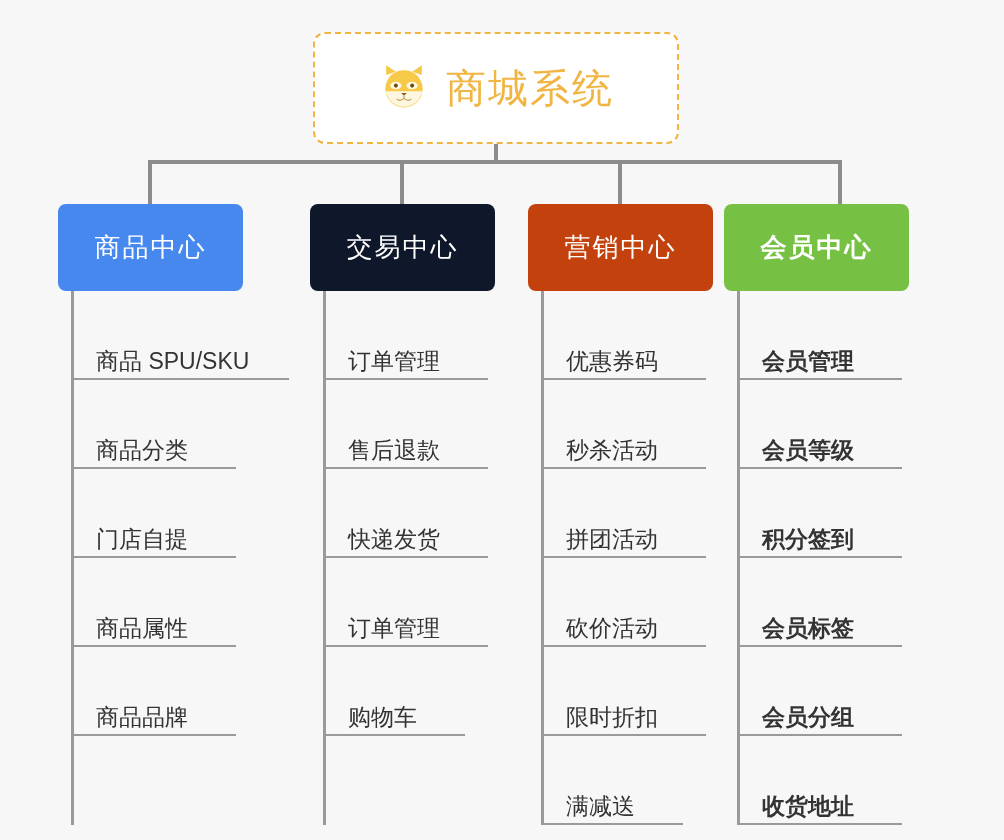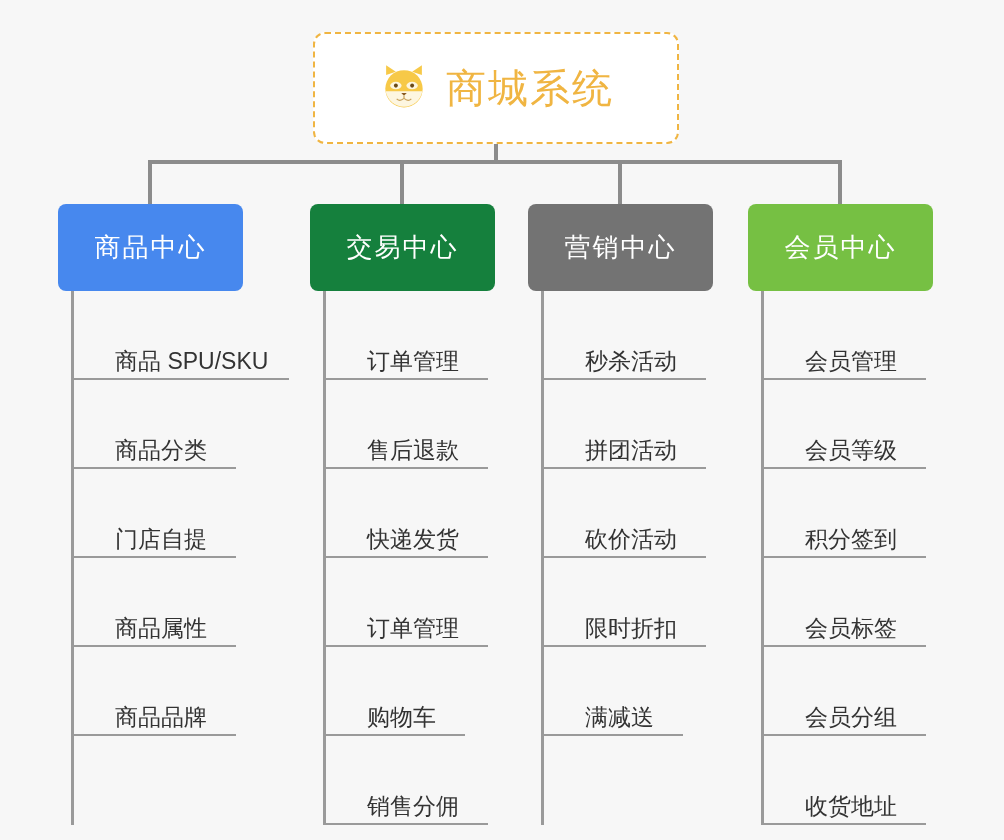--- a/index.html
+++ b/index.html
@@ -101,21 +101,20 @@
     padding-left: 25px;
   }
 
   .leaf-text {
     display: inline-block;
     font-size: 23px;
     color: #333333;
     line-height: 1.15;
     white-space: nowrap;
     padding-bottom: 6px;
-    margin-left: 19px;
   }
 
   .leaf-rule {
     position: absolute;
     left: 0;
     bottom: 0;
     height: 2px;
     background: #9a9a9a;
   }
 </style>
@@ -181,21 +180,21 @@
         <span class="leaf-rule" style="width:165px;"></span>
       </div>
       <div class="leaf">
         <span class="leaf-text">商品品牌</span>
         <span class="leaf-rule" style="width:165px;"></span>
       </div>
     </div>
   </div>
 
   <div class="column" style="left:310px;">
-    <div class="cat-header" style="background: #15803d;">
+    <div class="cat-header" style="background: #0f172a;">
       <span>交易中心</span>
     </div>
     <div class="branch">
       <div class="branch-stem" style="height: 534px;"></div>
       <div class="leaf">
         <span class="leaf-text">订单管理</span>
         <span class="leaf-rule" style="width:165px;"></span>
       </div>
       <div class="leaf">
         <span class="leaf-text">售后退款</span>
@@ -206,33 +205,33 @@
         <span class="leaf-rule" style="width:165px;"></span>
       </div>
       <div class="leaf">
         <span class="leaf-text">订单管理</span>
         <span class="leaf-rule" style="width:165px;"></span>
       </div>
       <div class="leaf">
         <span class="leaf-text">购物车</span>
         <span class="leaf-rule" style="width:142px;"></span>
       </div>
-      <div class="leaf">
-        <span class="leaf-text">销售分佣</span>
-        <span class="leaf-rule" style="width:165px;"></span>
-      </div>
     </div>
   </div>
 
   <div class="column" style="left:528px;">
-    <div class="cat-header" style="background: #737373;">
+    <div class="cat-header" style="background: #c2410c;">
       <span>营销中心</span>
     </div>
     <div class="branch">
       <div class="branch-stem" style="height: 534px;"></div>
+      <div class="leaf">
+        <span class="leaf-text">优惠券码</span>
+        <span class="leaf-rule" style="width:165px;"></span>
+      </div>
       <div class="leaf">
         <span class="leaf-text">秒杀活动</span>
         <span class="leaf-rule" style="width:165px;"></span>
       </div>
       <div class="leaf">
         <span class="leaf-text">拼团活动</span>
         <span class="leaf-rule" style="width:165px;"></span>
       </div>
       <div class="leaf">
         <span class="leaf-text">砍价活动</span>
@@ -242,21 +241,21 @@
         <span class="leaf-text">限时折扣</span>
         <span class="leaf-rule" style="width:165px;"></span>
       </div>
       <div class="leaf">
         <span class="leaf-text">满减送</span>
         <span class="leaf-rule" style="width:142px;"></span>
       </div>
     </div>
   </div>
 
-  <div class="column" style="left:748px;">
+  <div class="column" style="left:724px;font-weight:bold;">
     <div class="cat-header" style="background: rgb(118, 192, 67);">
       <span>会员中心</span>
     </div>
     <div class="branch">
       <div class="branch-stem" style="height: 534px;"></div>
       <div class="leaf">
         <span class="leaf-text">会员管理</span>
         <span class="leaf-rule" style="width:165px;"></span>
       </div>
       <div class="leaf">

